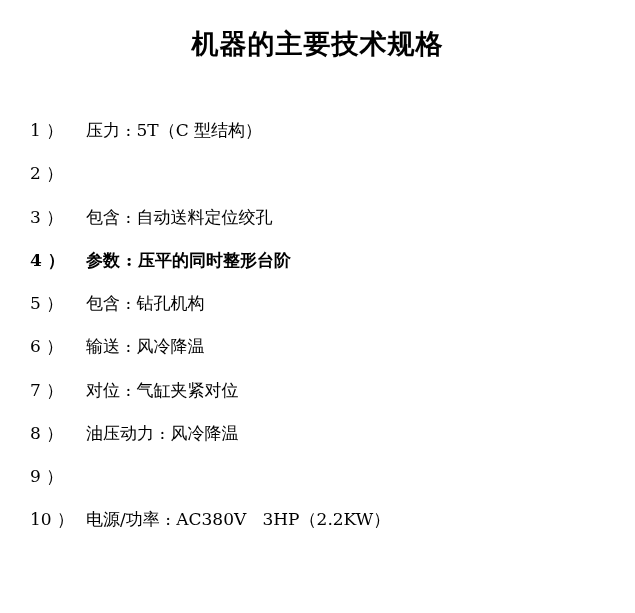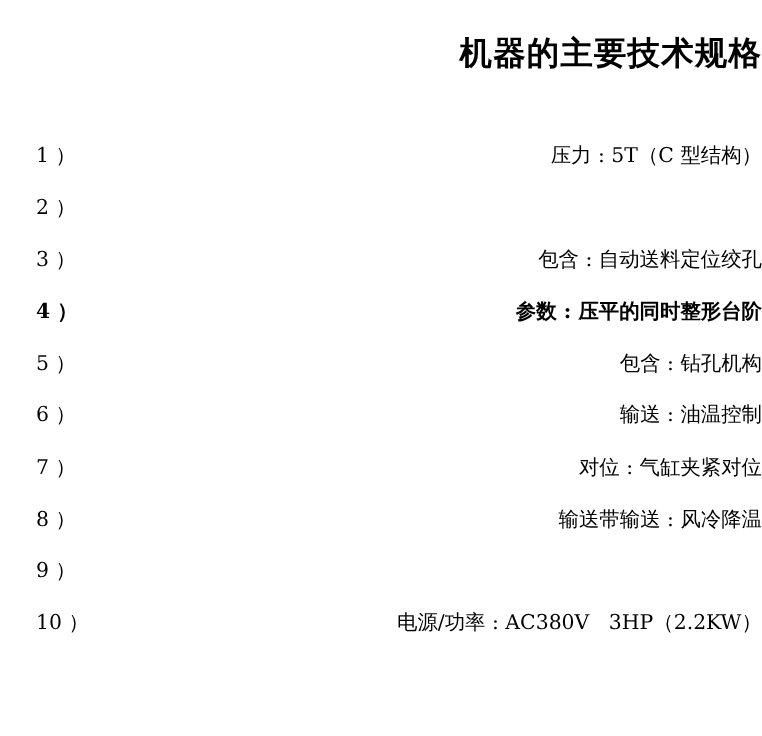--- a/index.html
+++ b/index.html
@@ -14,21 +14,21 @@
     color: #000000;
     overflow: hidden;
   }
   .page {
     position: relative;
     width: 635px;
     height: 613px;
     box-sizing: border-box;
   }
   .doc-title {
-    text-align: right;
+    text-align: center;
     font-size: 27px;
     font-weight: bold;
     letter-spacing: 1px;
     margin-top: 26px;
     margin-bottom: 0;
     font-family: "DejaVu Serif", "Liberation Serif", serif;
   }
   .spec-list {
     margin: 0;
     padding: 0;
@@ -51,21 +51,20 @@
     white-space: pre;
     font-size: 17px;
   }
   .spec-num.wide {
     letter-spacing: 0px;
   }
   .spec-text {
     flex: 1 1 auto;
     white-space: pre;
     font-size: 17px;
-    text-align: right;
   }
   .spec-item.bold .spec-num,
   .spec-item.bold .spec-text {
     font-weight: bold;
   }
   .spec-item.bold .spec-text {
     font-weight: bold;
   }
 </style>
 </head>
@@ -89,29 +88,29 @@
     <li class="spec-item bold">
       <span class="spec-num">4 ）</span>
       <span class="spec-text">参数 : 压平的同时整形台阶</span>
     </li>
     <li class="spec-item">
       <span class="spec-num">5 ）</span>
       <span class="spec-text">包含 : 钻孔机构</span>
     </li>
     <li class="spec-item">
       <span class="spec-num">6 ）</span>
-      <span class="spec-text">输送 : 油温控制</span>
+      <span class="spec-text">输送 : 风冷降温</span>
     </li>
     <li class="spec-item">
       <span class="spec-num">7 ）</span>
       <span class="spec-text">对位 : 气缸夹紧对位</span>
     </li>
     <li class="spec-item">
       <span class="spec-num">8 ）</span>
-      <span class="spec-text">输送带输送 : 风冷降温</span>
+      <span class="spec-text">油压动力 : 风冷降温</span>
     </li>
     <li class="spec-item">
       <span class="spec-num">9 ）</span>
     </li>
     <li class="spec-item">
       <span class="spec-num wide">10 ）</span>
       <span class="spec-text">电源/功率 : AC380V   3HP（2.2KW）</span>
     </li>
   </ul>
 </div>

